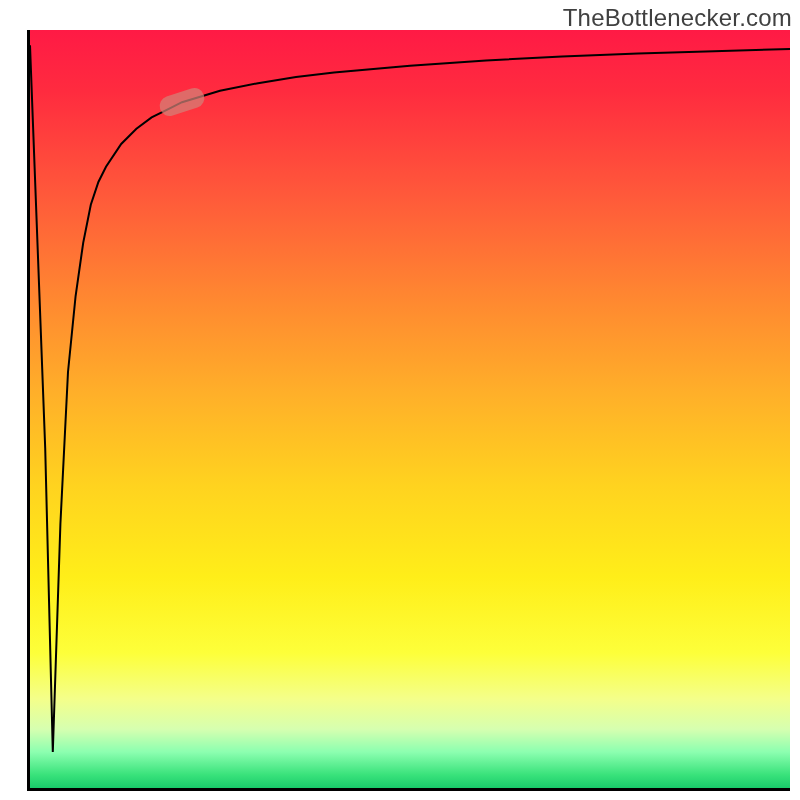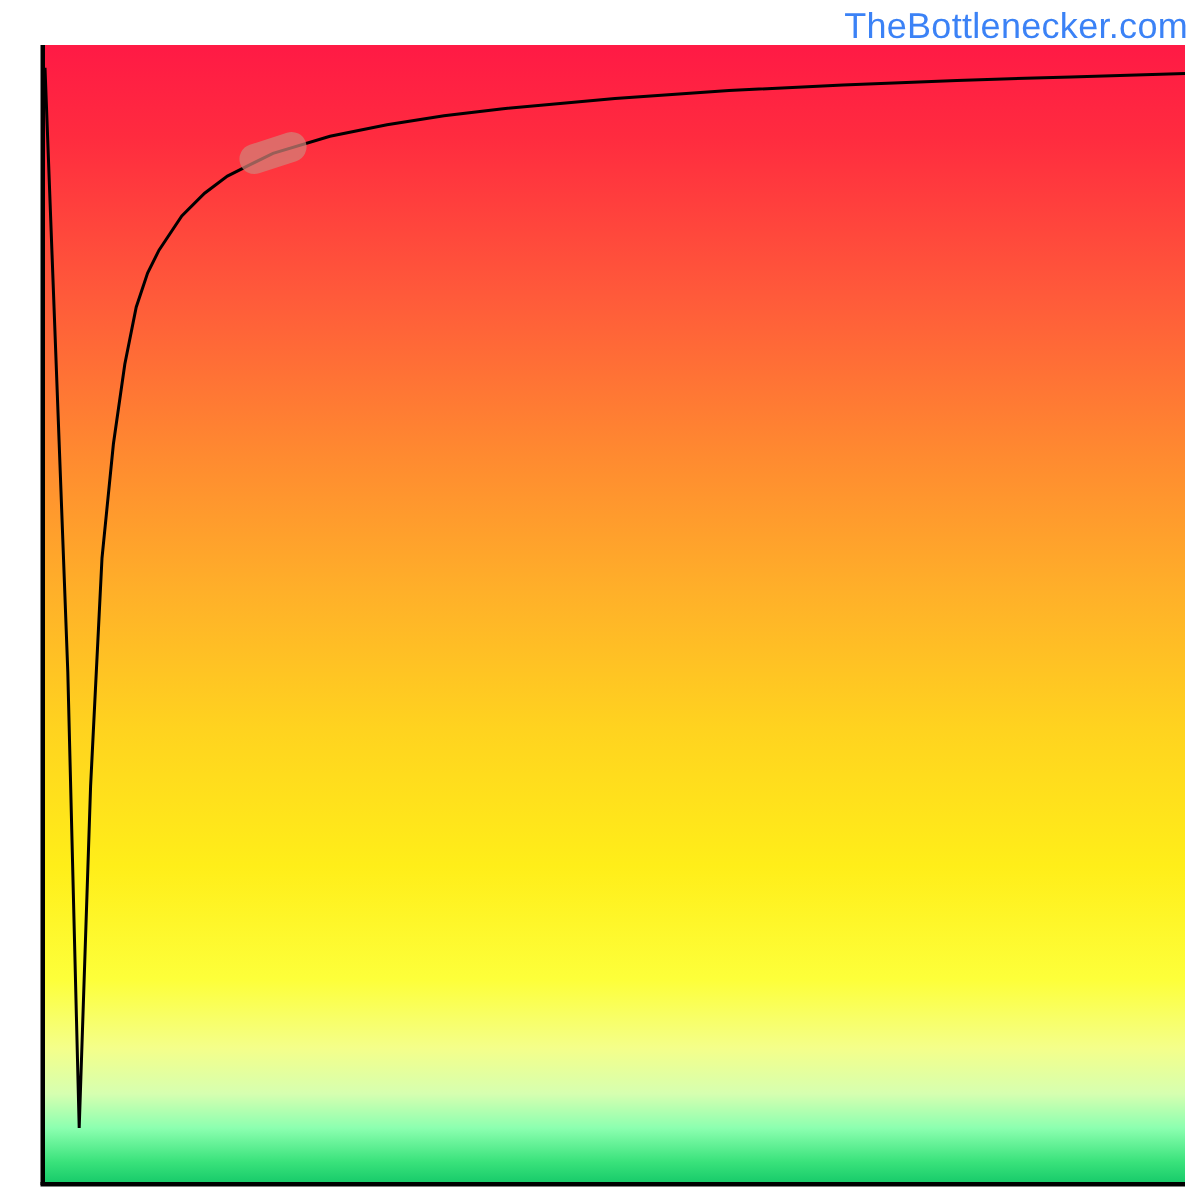--- a/index.html
+++ b/index.html
@@ -75,21 +75,21 @@
     border-radius: 10px;
     transform: translate(-50%, -50%) rotate(-18deg);
     pointer-events: none;
   }
   .watermark {
     position: absolute;
     top: 4px;
     right: 8px;
     font-size: 24px;
     font-weight: 400;
-    color: #3b82f6;
+    color: #404040;
     font-family: Arial, Helvetica, sans-serif;
     letter-spacing: 0.2px;
   }
 </style>
 </head>
 <body>
 
 <div class="chart-container">
 
   <div class="plot-area"></div>

